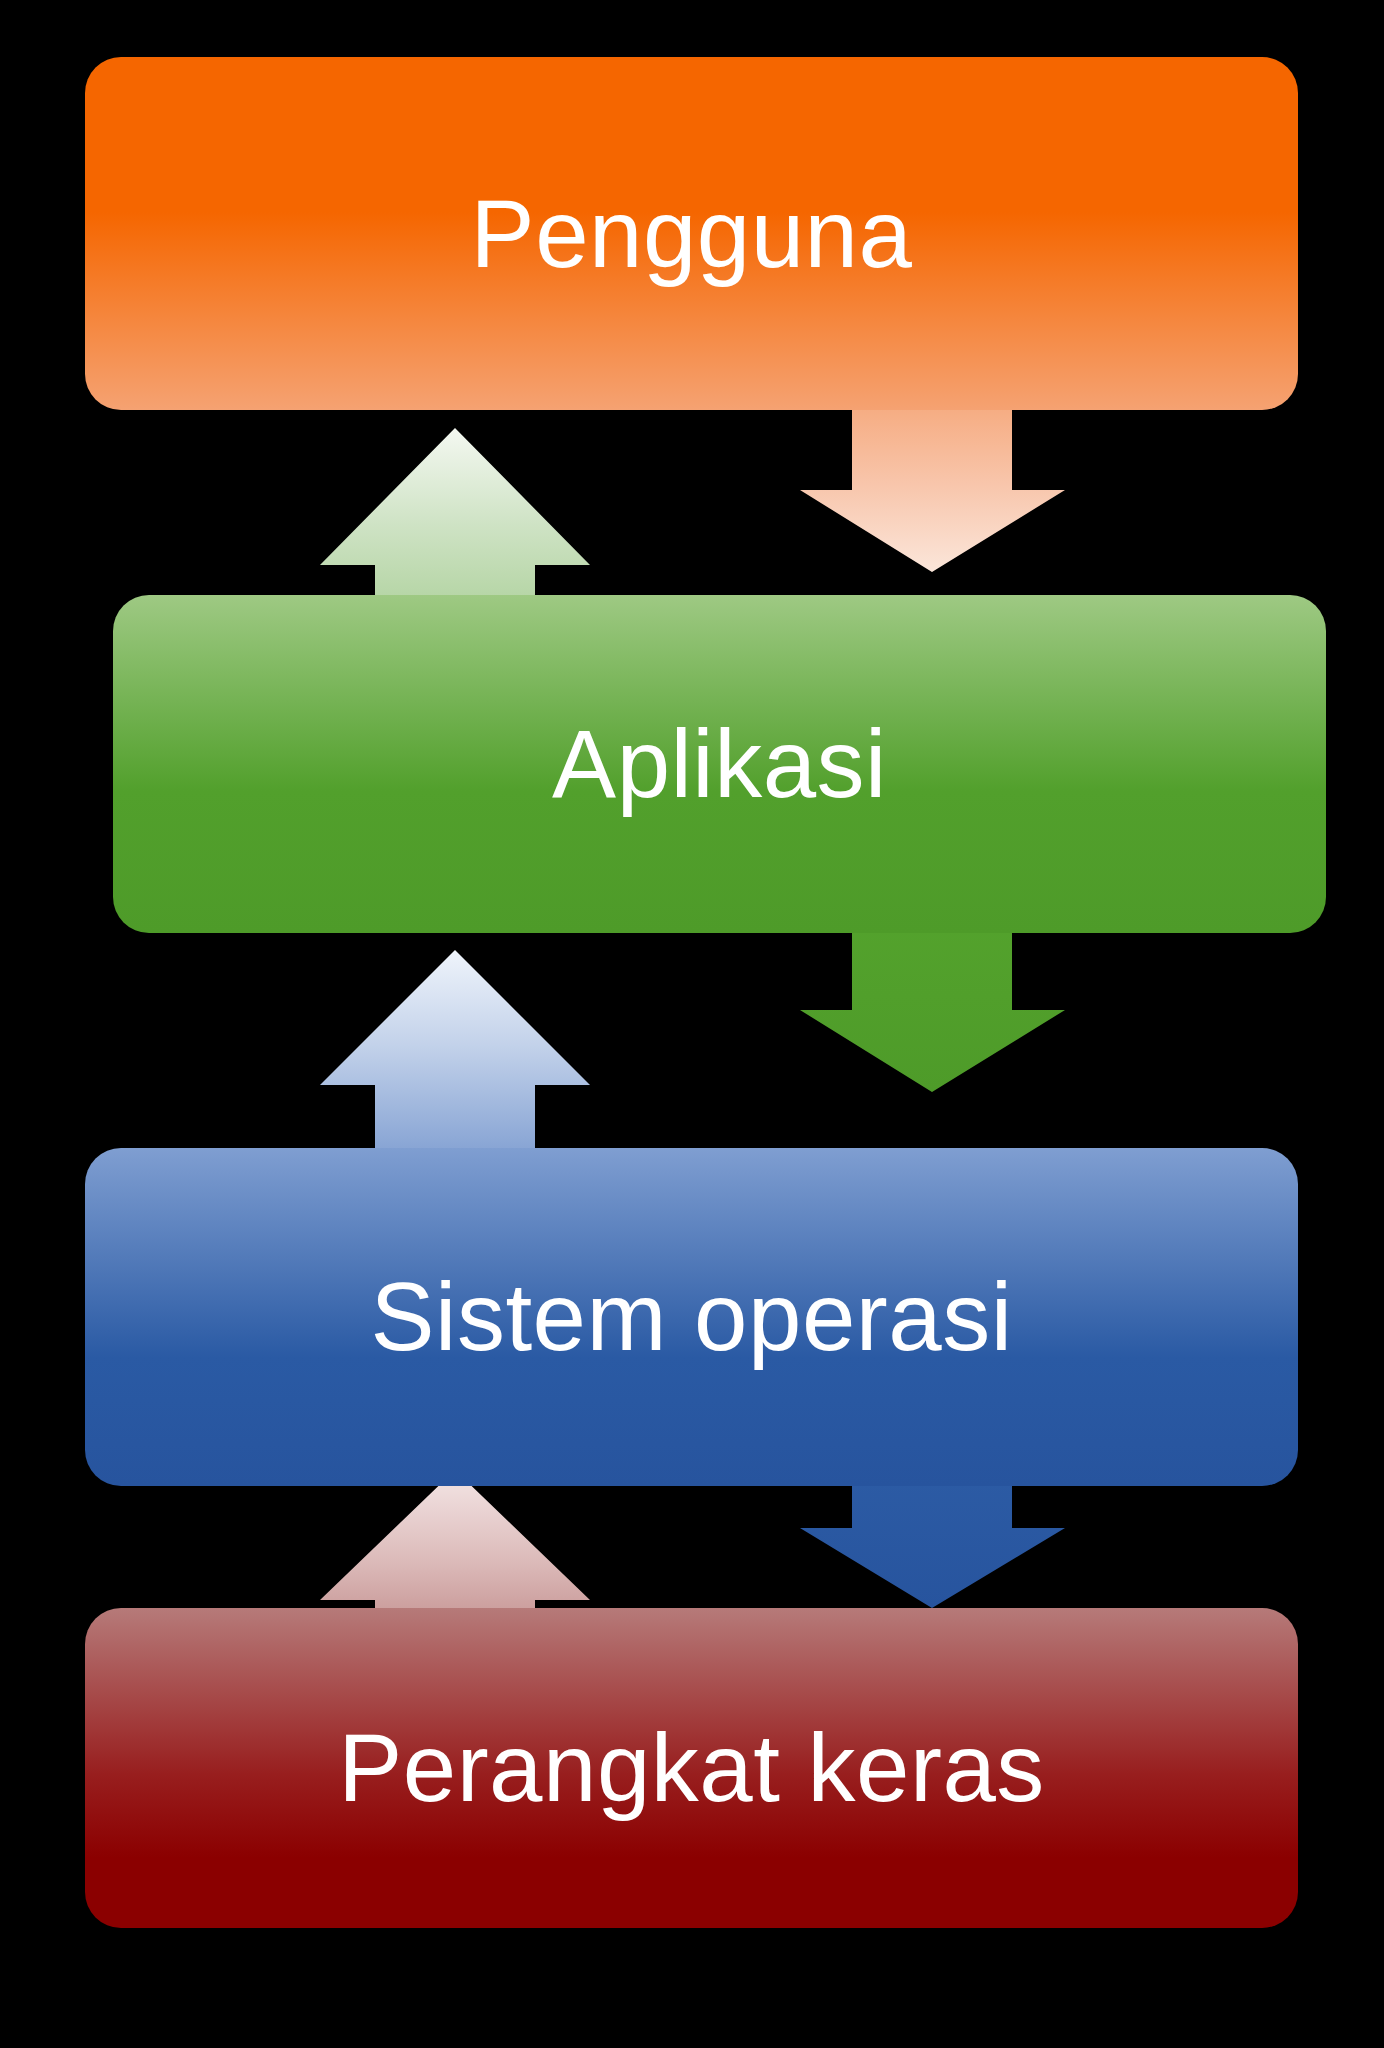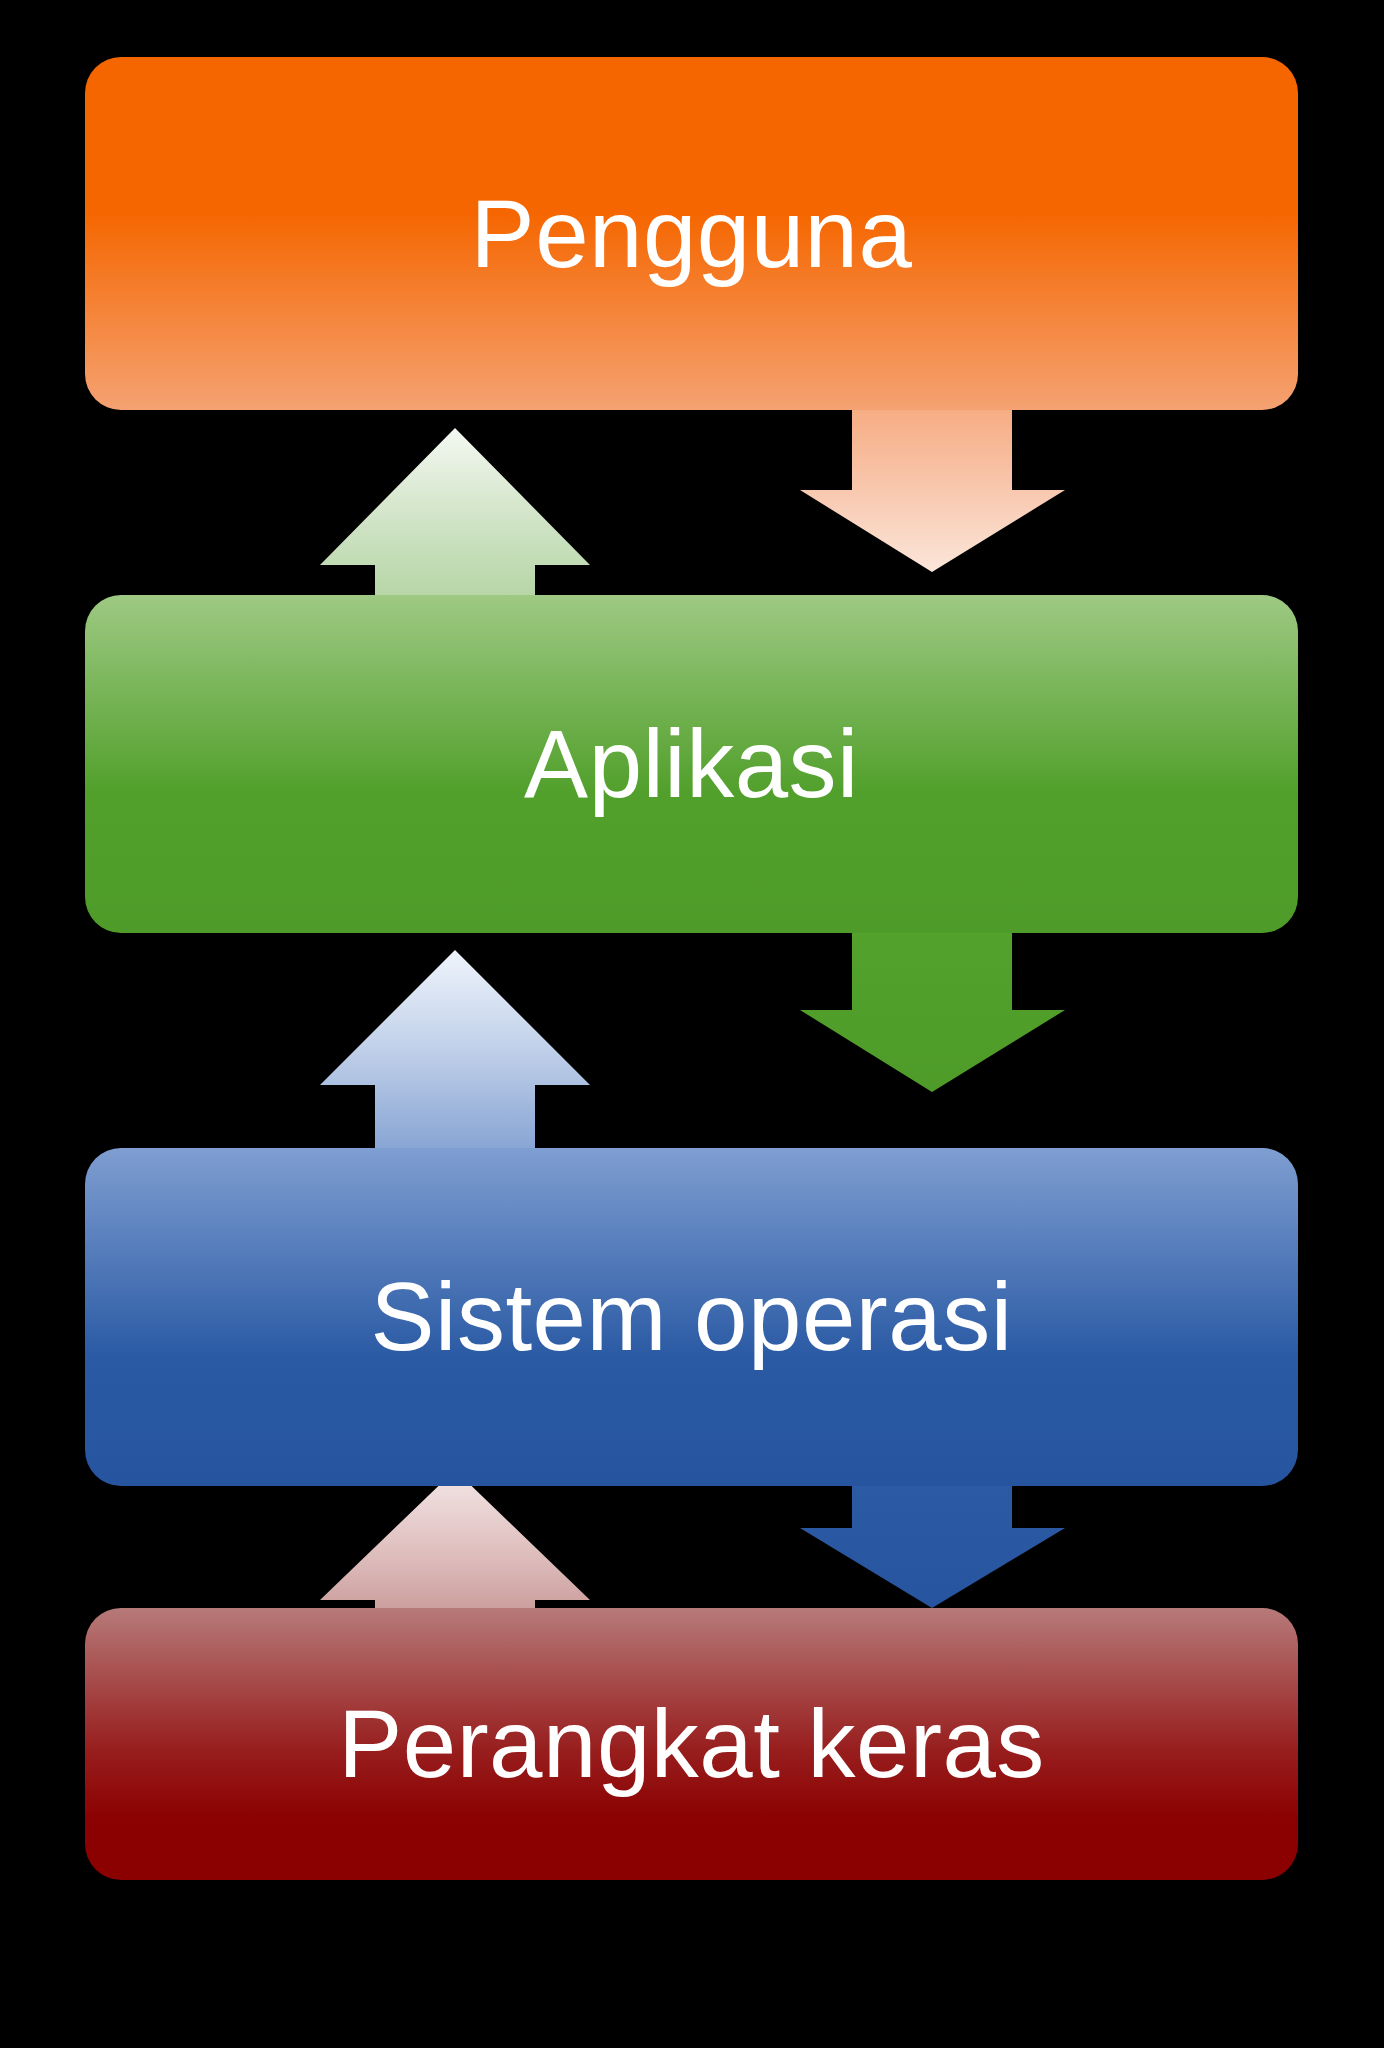--- a/index.html
+++ b/index.html
@@ -46,34 +46,35 @@
     top: 57px;
     height: 353px;
     background: linear-gradient(to bottom, #F56600 0%, #F56600 44%, #F5A272 100%);
   }
   #box-pengguna .layer-label { font-size: 96px; }
 
   #box-aplikasi {
     top: 595px;
     height: 338px;
     background: linear-gradient(to bottom, #9EC983 0%, #52A02C 58%, #4E9B29 100%);
+    margin-left: 28px;
   }
   #box-aplikasi .layer-label { font-size: 96px; }
 
   #box-sistem-operasi {
     top: 1115px;
     height: 338px;
     background: linear-gradient(to bottom, #7F9ED1 0%, #2A5AA4 62%, #27549E 100%);
     margin-top: 33px;
   }
   #box-sistem-operasi .layer-label { font-size: 96px; }
 
   #box-perangkat-keras {
     top: 1608px;
-    height: 272px;
+    height: 320px;
     background: linear-gradient(to bottom, #B67A79 0%, #981E1E 52%, #8B0000 78%, #8B0000 100%);
   }
   #box-perangkat-keras .layer-label { font-size: 96px; }
 
   
   #arrow-layer {
     position: absolute;
     left: 0;
     top: 0;
     width: 1384px;

